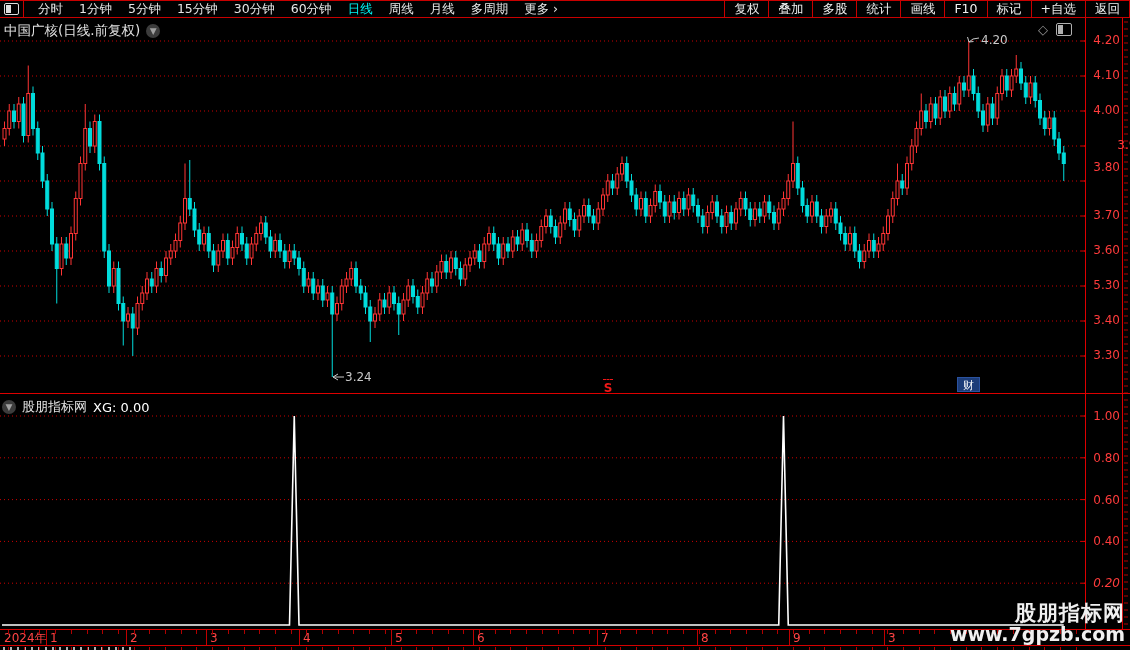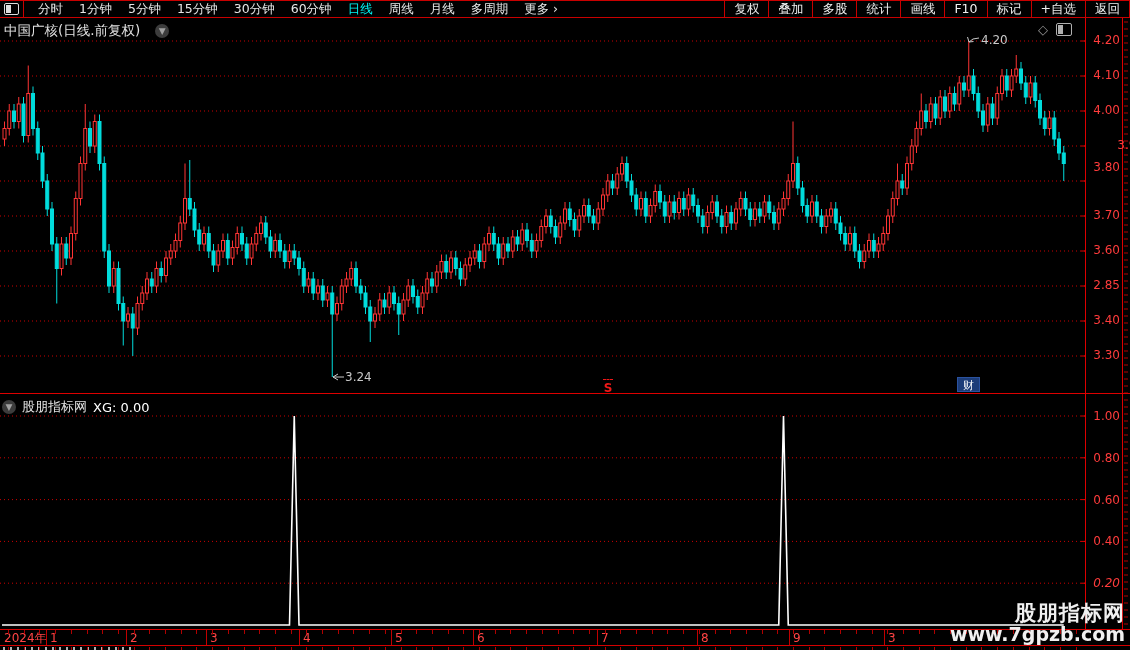--- a/index.html
+++ b/index.html
@@ -16,21 +16,21 @@
   .tb-winicon{width:13px;height:10px;border:1px solid #ddd;border-radius:2px;margin:0 4px 0 4px;position:relative;}
   .tb-winicon i{position:absolute;left:1px;top:1px;bottom:1px;width:5px;background:#ddd;}
   .tb-sep{width:1px;height:100%;background:#c80000;margin-right:6px;}
   .tb-item{color:#e6e6e6;font-size:12.5px;line-height:16px;padding:0 8px;white-space:nowrap;cursor:default;}
   .tb-item.active{color:#00f6f6;}
   .tb-right{display:flex;align-items:flex-start;height:100%;border-left:1px solid #c80000;}
   .tb-tool{color:#efefef;font-size:12.5px;line-height:16px;padding:0 9px;border-right:1px solid #c80000;
            display:flex;align-items:center;white-space:nowrap;}
 
   
-  .chart-title{left:4px;top:22px;color:#e2e2e2;font-size:13.5px;display:flex;align-items:center;gap:15px;}
+  .chart-title{left:4px;top:22px;color:#e2e2e2;font-size:13.5px;display:flex;align-items:center;gap:6px;}
   .chev{width:14px;height:14px;border-radius:50%;background:#3c3c3c;color:#a0a0a0;font-size:9px;
         display:inline-flex;align-items:center;justify-content:center;}
   .corner-icons{left:1038px;top:22px;display:flex;align-items:center;gap:8px;color:#9a9a9a;}
   .diamond{font-size:13px;}
   .winico2{width:14px;height:11px;border:1px solid #b0b0b0;border-radius:2px;position:relative;}
   .winico2 i{position:absolute;left:1px;top:1px;bottom:1px;width:5px;background:#b0b0b0;}
 
   .axis-label{position:absolute;width:34px;text-align:right;color:#ff3c3c;font-size:12px;z-index:2;}
   .anno{position:absolute;color:#c9c9c9;font-size:12px;z-index:2;}
   .s-marker{left:603px;top:379px;color:#f01818;font-size:12px;font-weight:bold;line-height:12px;text-align:center;}
@@ -862,20 +862,20 @@
 <div class="ovl wm wm1">股朋指标网</div>
 <div class="ovl wm wm2">www.7gpzb.com</div>
 
 <div class="axis-label" style="left: 1086px; top: 33px;">4.20</div>
 <div class="axis-label" style="left: 1086px; top: 68px;">4.10</div>
 <div class="axis-label" style="left: 1086px; top: 103px;">4.00</div>
 <div class="axis-label" style="left: 1110px; top: 138px;">3.90</div>
 <div class="axis-label" style="left: 1086px; top: 160px;">3.80</div>
 <div class="axis-label" style="left: 1086px; top: 208px;">3.70</div>
 <div class="axis-label" style="left: 1086px; top: 243px;">3.60</div>
-<div class="axis-label" style="left: 1086px; top: 278px;">2.85</div>
+<div class="axis-label" style="left: 1086px; top: 278px;">5.30</div>
 <div class="axis-label" style="left: 1086px; top: 313px;">3.40</div>
 <div class="axis-label" style="left: 1086px; top: 348px;">3.30</div>
 <div class="axis-label" style="left: 1086px; top: 409px;">1.00</div>
 <div class="axis-label" style="left: 1086px; top: 450.8px;">0.80</div>
 <div class="axis-label" style="left: 1086px; top: 492.6px;">0.60</div>
 <div class="axis-label" style="left: 1086px; top: 534.4px;">0.40</div>
 <div class="axis-label" style="left: 1086px; top: 576.2px; font-style: italic;">0.20</div>
 
 </body></html>

